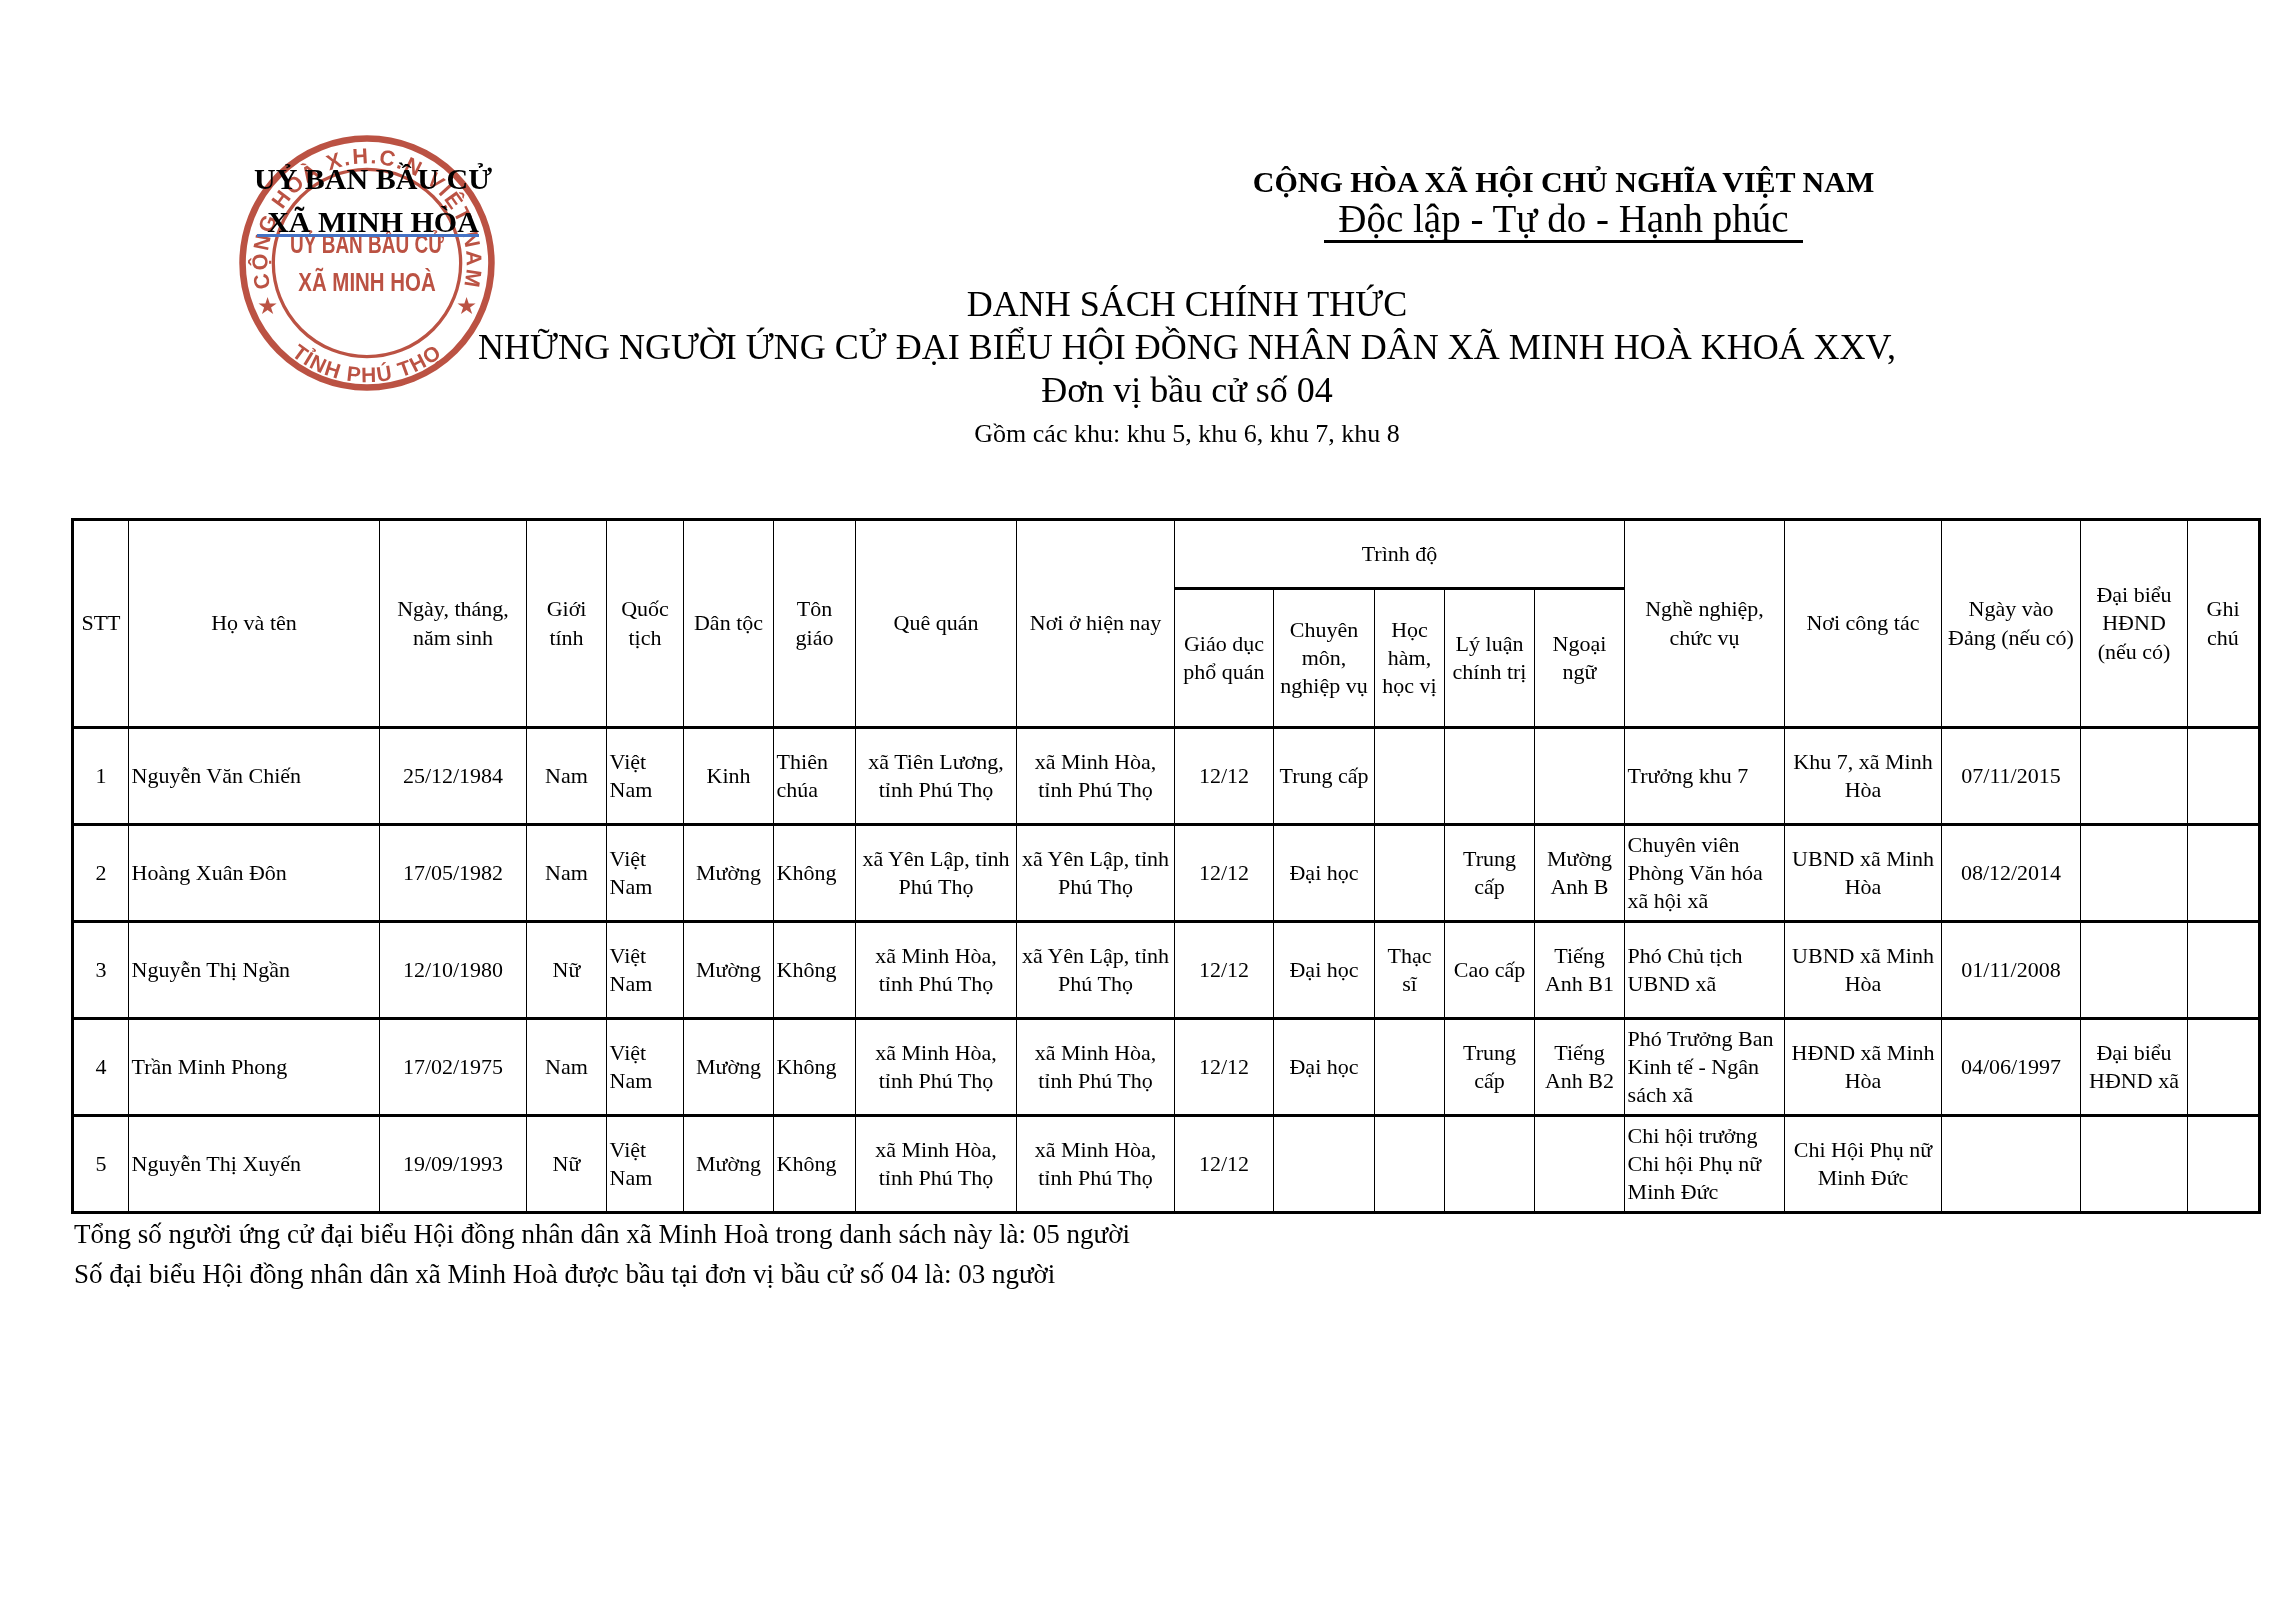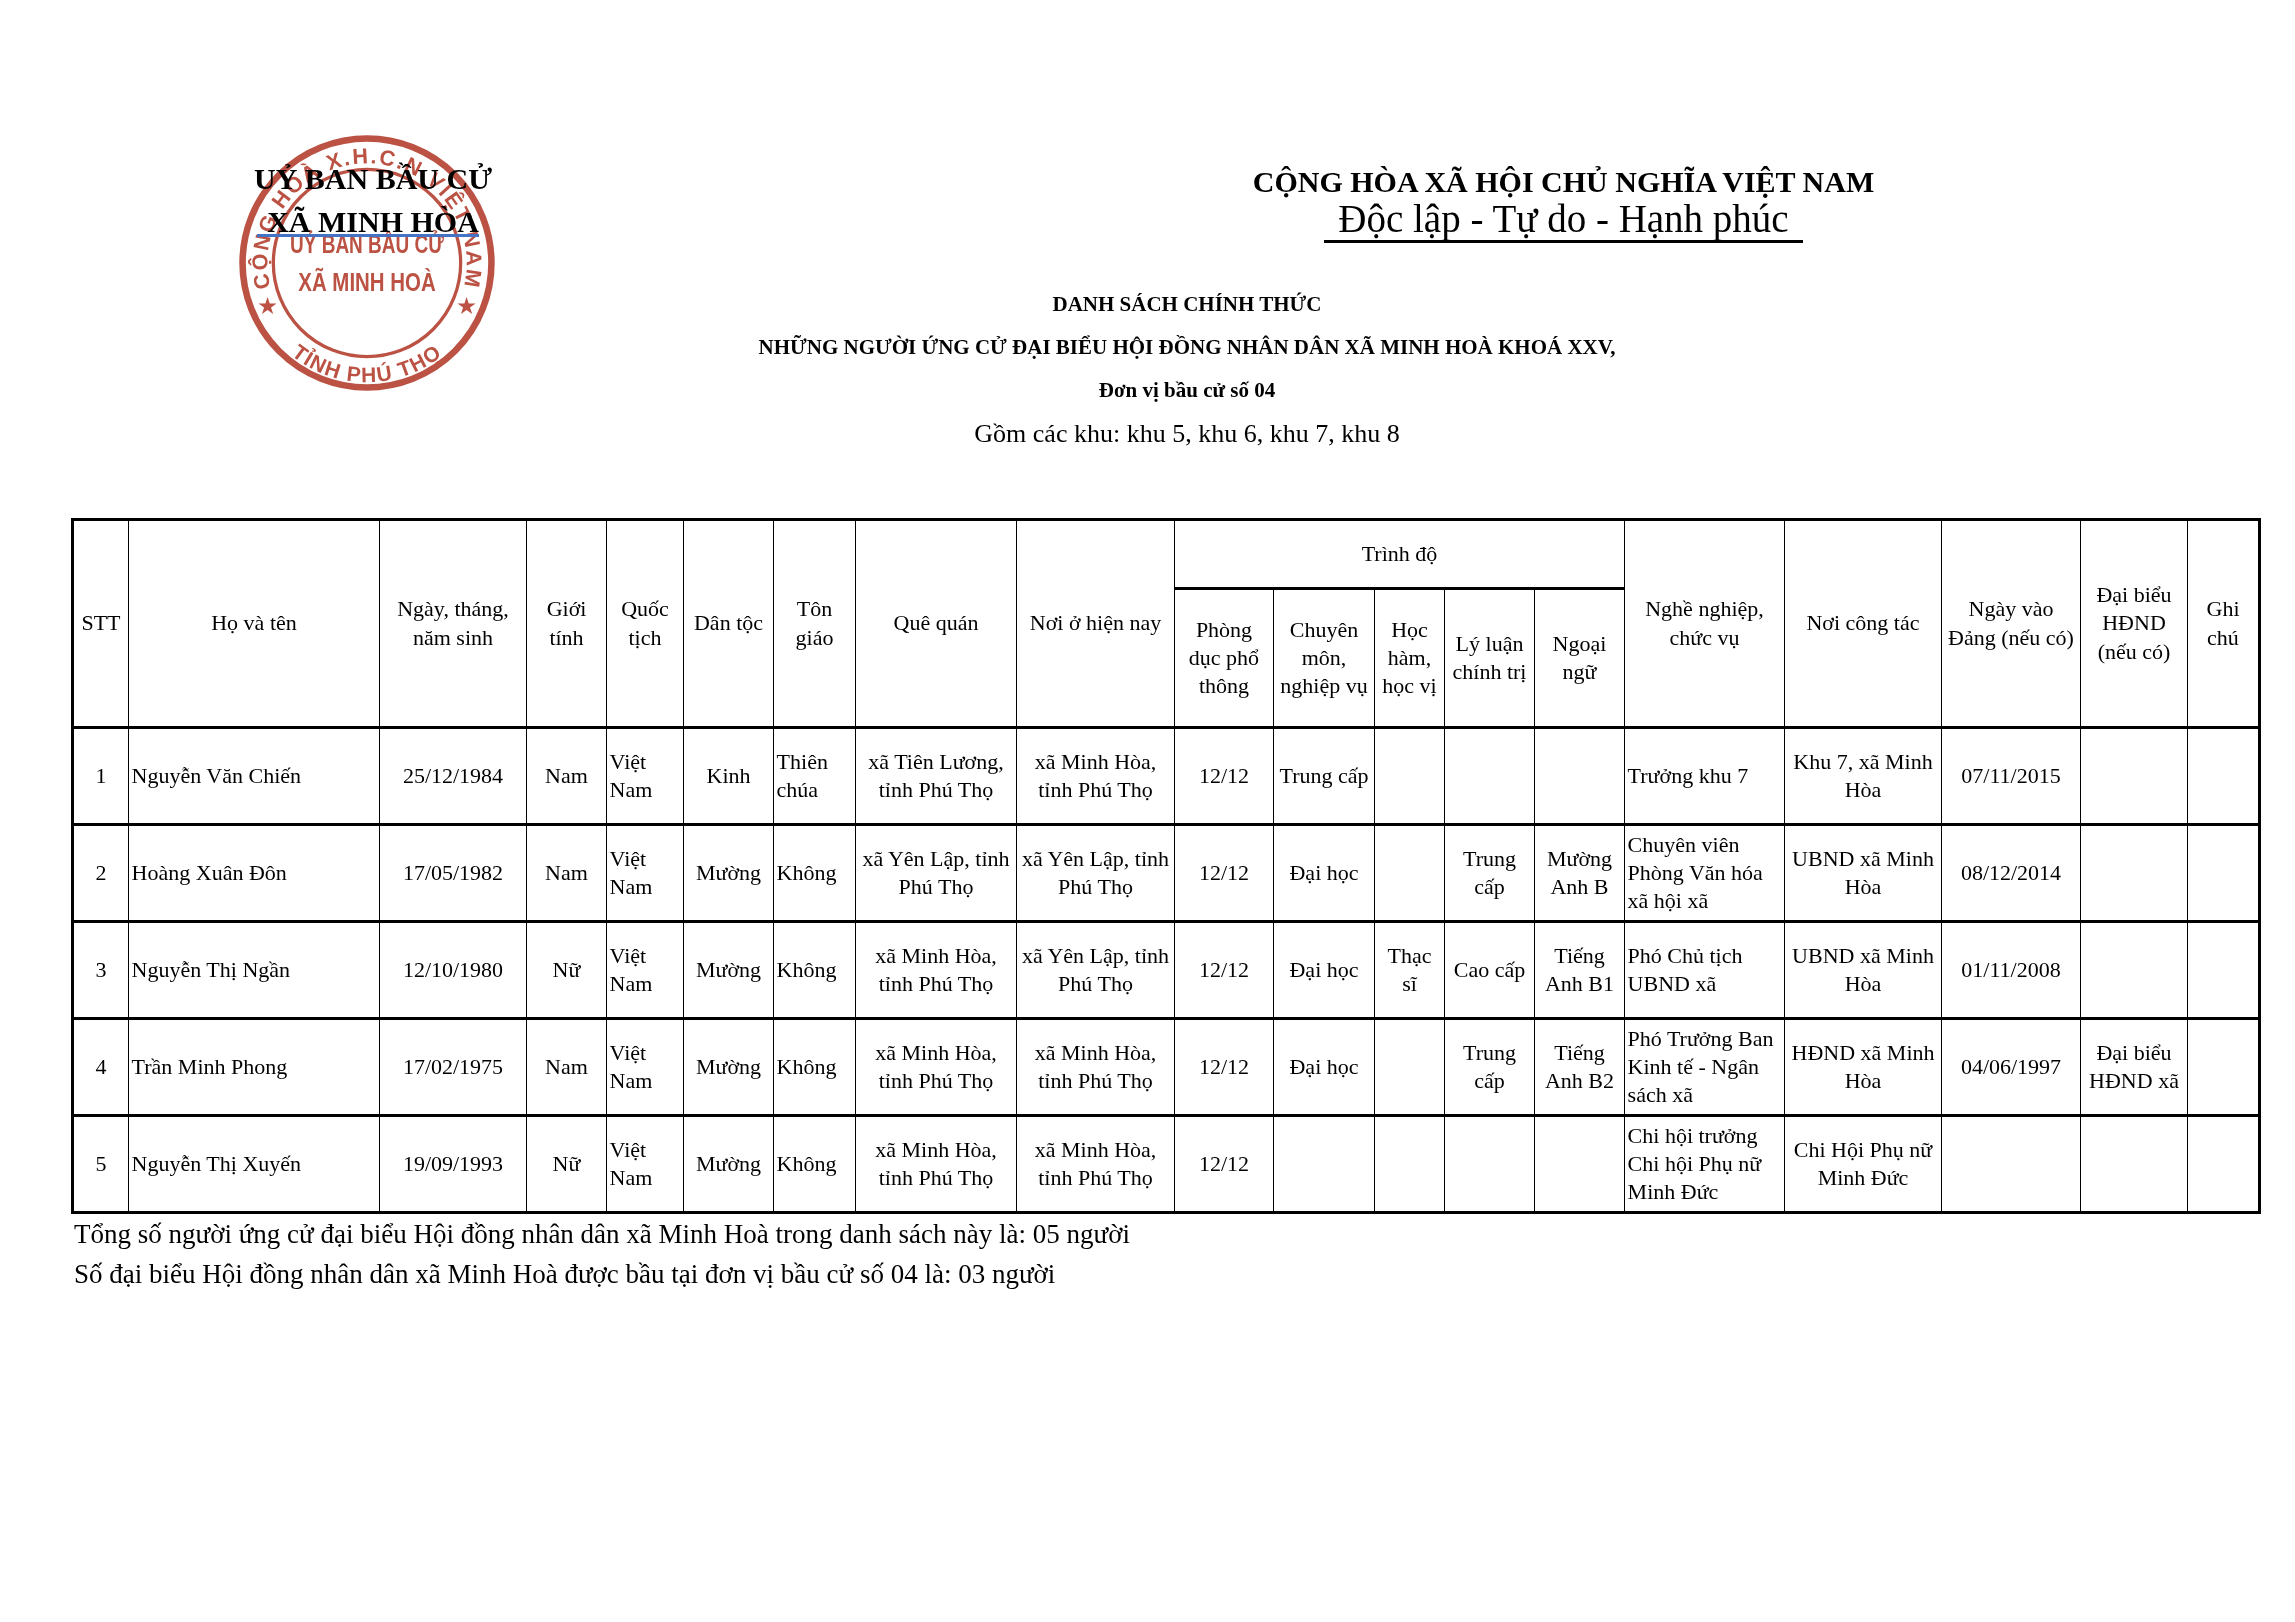--- a/index.html
+++ b/index.html
@@ -32,21 +32,21 @@
                    padding:0 14.4px 3.9px 14.4px; border-bottom:3.3px solid #000; }
 
   
   .stamp { position:absolute; left:236px; top:132px; width:262px; height:262px; z-index:2; opacity:.88; }
 
   
   .title-block {
     position:absolute; left:166px; top:283px; width:2042px;
     text-align:center; line-height:43px; z-index:1;
   }
-  .title-block .t-b { font-size:21px; font-weight:bold; }
+  .title-block .t-b { font-size:36px; font-weight:normal; }
   .title-block .t-r { font-size:26px; font-weight:normal; }
 
   
   table.main {
     position:absolute; left:71px; top:518px;
     width:2187px; table-layout:fixed;
     border-collapse:collapse;
     border:3.9px solid #000;
     font-size:22px;
   }
@@ -150,21 +150,21 @@
         <th rowspan="2">Quê quán</th>
         <th rowspan="2">Nơi ở hiện nay</th>
         <th colspan="5">Trình độ</th>
         <th rowspan="2">Nghề nghiệp, chức vụ</th>
         <th rowspan="2">Nơi công tác</th>
         <th rowspan="2">Ngày vào Đảng (nếu có)</th>
         <th rowspan="2">Đại biểu HĐND (nếu có)</th>
         <th rowspan="2">Ghi chú</th>
       </tr>
       <tr class="hr2">
-        <th>Phòng dục phổ thông</th>
+        <th>Giáo dục phổ quán</th>
         <th>Chuyên môn, nghiệp vụ</th>
         <th>Học hàm, học vị</th>
         <th>Lý luận chính trị</th>
         <th>Ngoại ngữ</th>
       </tr>
     </thead>
     <tbody>
         <tr>
           <td>1</td>
           <td class="al">Nguyễn Văn Chiến</td>

